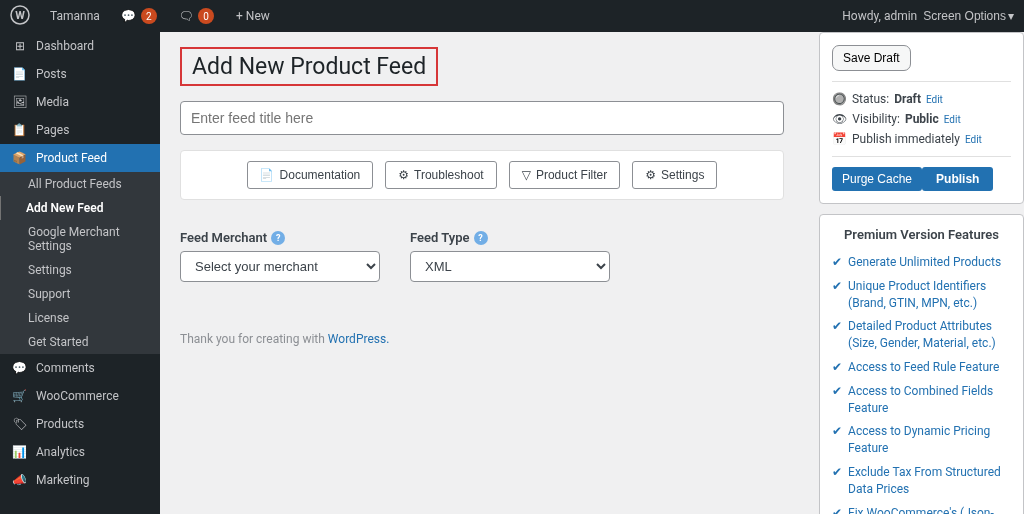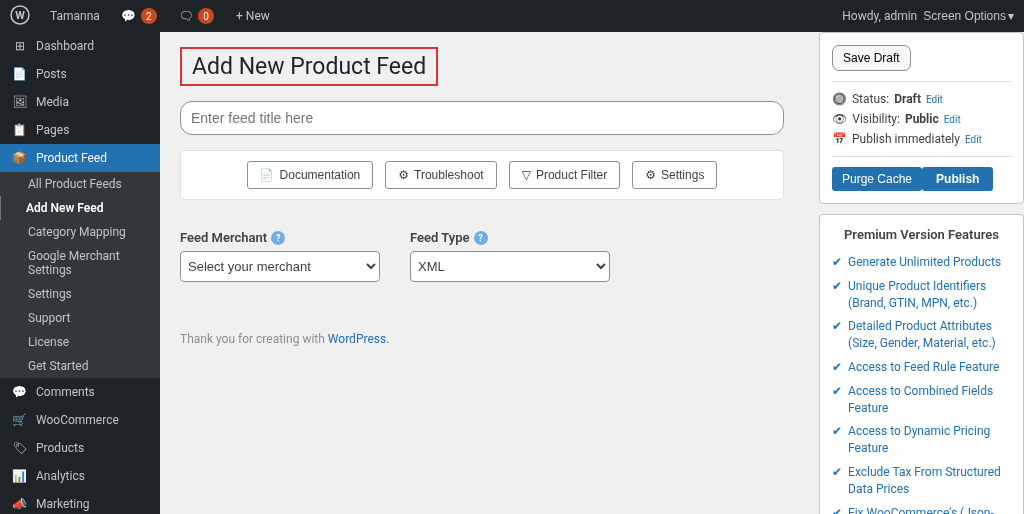--- a/index.html
+++ b/index.html
@@ -63,21 +63,21 @@
       display: inline-block;
       margin-bottom: 15px;
     }
 
     
     .feed-title-input {
       width: 100%;
       padding: 8px 10px;
       font-size: 14px;
       border: 1px solid #8c8f94;
-      border-radius: 12px;
+      border-radius: 4px;
       color: #8c8f94;
       background: #fff;
       margin-bottom: 15px;
     }
 
     
     .toolbar-row {
       display: flex;
       gap: 12px;
       margin-bottom: 20px;
@@ -98,21 +98,21 @@
       cursor: pointer;
       font-size: 12px;
       color: #3c434a;
     }
 
     
     .feed-config-row { display: flex; gap: 30px; padding: 10px 0; align-items: center; }
     .feed-field { display: flex; flex-direction: column; gap: 6px; min-width: 200px; }
     .feed-field label { font-weight: 600; font-size: 13px; color: #3c434a; display: flex; align-items: center; gap: 4px; }
     .feed-field select {
-      padding: 6px 3px;
+      padding: 6px 10px;
       border: 1px solid #8c8f94;
       border-radius: 4px;
       font-size: 13px;
       background: #fff;
       color: #3c434a;
       cursor: pointer;
       min-width: 200px;
     }
     .info-icon { width: 14px; height: 14px; background: #72aee6; border-radius: 50%; display: inline-flex; align-items: center; justify-content: center; color: #fff; font-size: 9px; font-weight: bold; }
 
@@ -250,23 +250,20 @@
     </div>
 
     <div class="sidebar-submenu">
       <div class="sidebar-item">
         <span>All Product Feeds</span>
       </div>
       <div class="sidebar-item" style="color:#fff;font-weight:600;border-left:1px solid #737373;padding-left:25px;">
         <span>Add New Feed</span>
       </div>
       <div class="sidebar-item">
-        <span>Category Mapping</span>
-      </div>
-      <div class="sidebar-item">
         <span>Google Merchant Settings</span>
       </div>
       <div class="sidebar-item">
         <span>Settings</span>
       </div>
       <div class="sidebar-item">
         <span>Support</span>
       </div>
       <div class="sidebar-item">
         <span>License</span>

